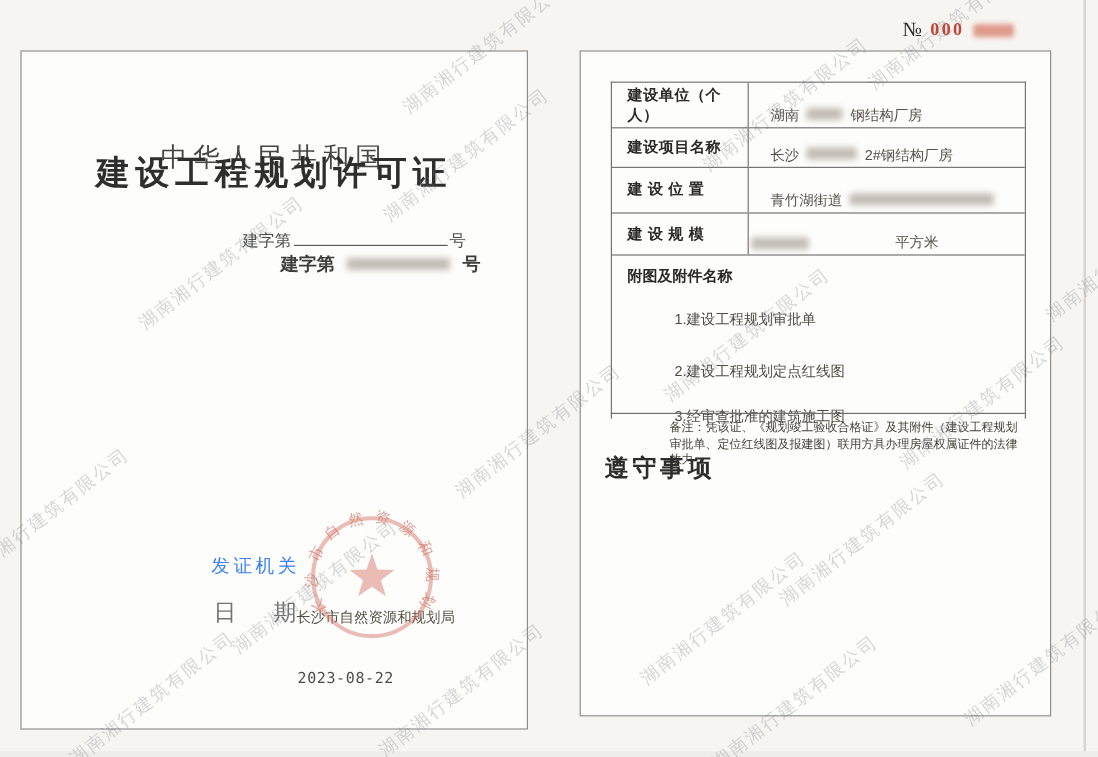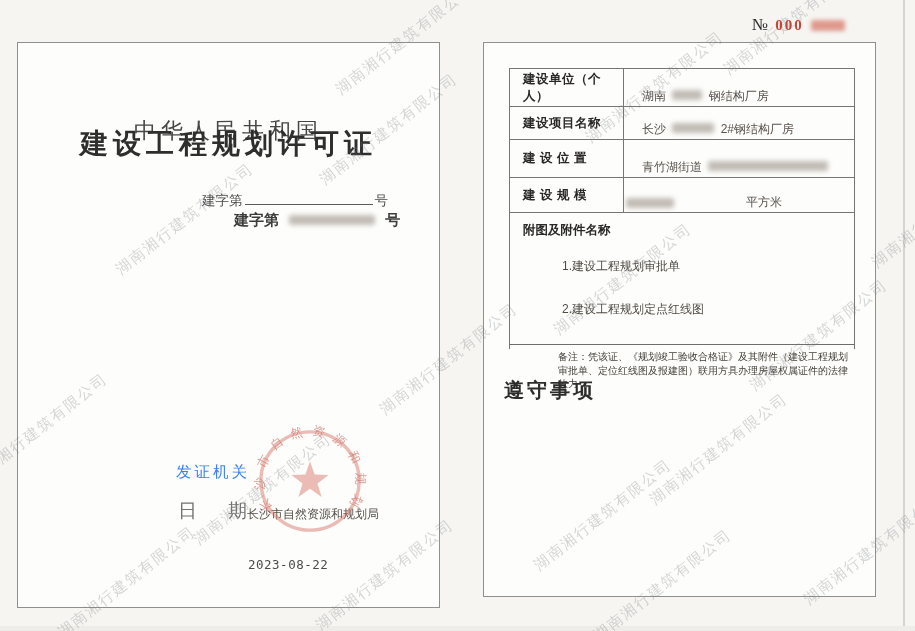--- a/index.html
+++ b/index.html
@@ -170,20 +170,21 @@
         <div class="val">
           <span class="redact" style="position:absolute;left:2px;bottom:4px;width:48px"></span>
           <span class="vspan" style="right:72px">平方米</span>
         </div>
       </div>
 
       <div class="trow attach-row" style="border-bottom:none">
         <div class="attach-label">附图及附件名称</div>
         <div class="attach-item" style="top:45px">1.建设工程规划审批单</div>
         <div class="attach-item" style="top:88px">2.建设工程规划定点红线图</div>
+        <div class="attach-item" style="top:126px">3.经审查批准的建筑施工图</div>
       </div>
     </div>
     <div class="tbl-bottom-line"></div>
 
     <div class="note">备注：凭该证、《规划竣工验收合格证》及其附件（建设工程规划审批单、定位红线图及报建图）联用方具办理房屋权属证件的法律效力</div>
 
     <div class="rules-title">遵守事项</div>
 
   </div>
 

